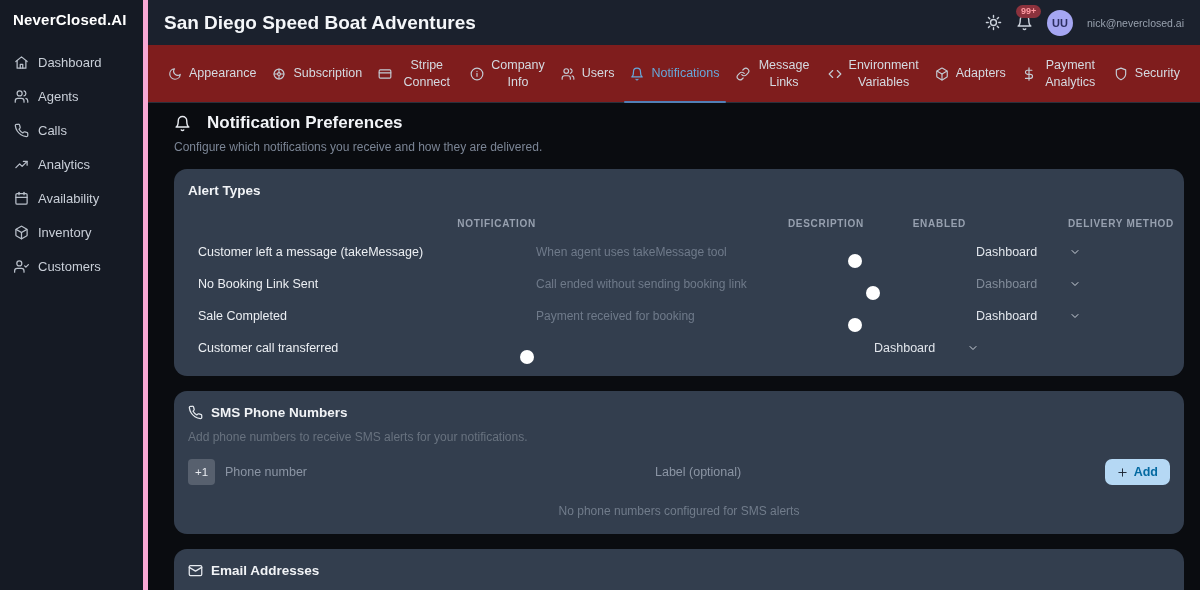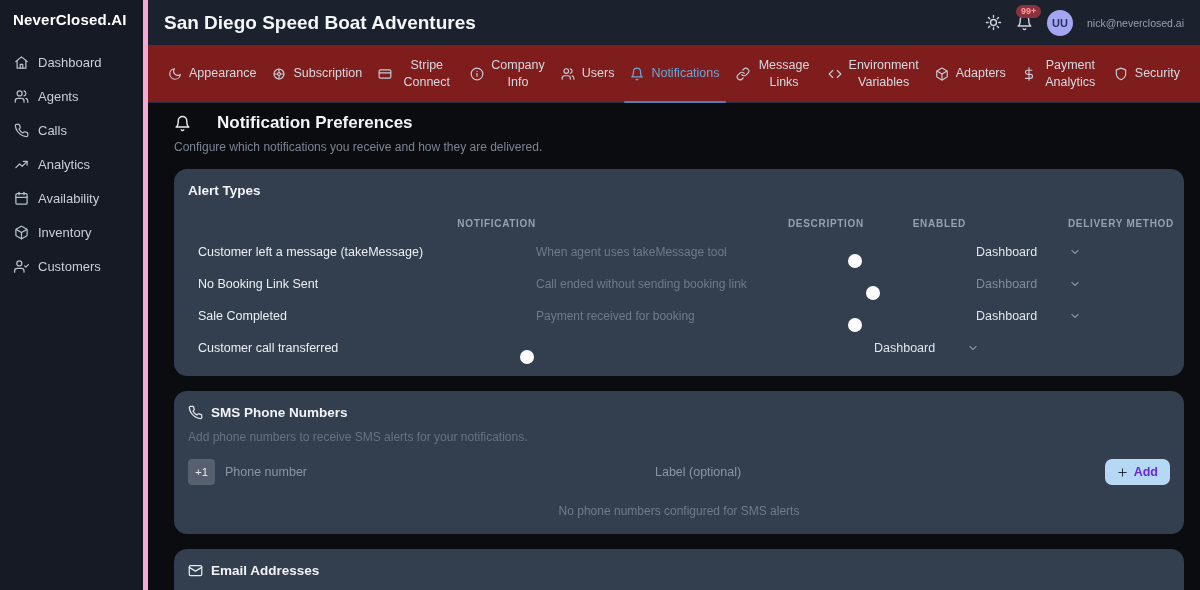--- a/index.html
+++ b/index.html
@@ -37,21 +37,21 @@
   .tabbar { height:58px; flex-shrink:0; background:#7f1d1d; border-bottom:1px solid #2a303b; display:flex; align-items:center; justify-content:space-between; padding:0 18px;gap:12px; }
   .tab { position:relative; height:100%; display:flex; align-items:center; gap:7px; font-size:12.5px; color:#d5dae1; cursor:pointer; padding:0 2px; }
   .tab .icn { width:14px; height:14px; color:#c4cbd4; }
   .tab .lbl { line-height:1.3; text-align:center; max-width:82px; }
   .tab.active { color:#67a7da; }
   .tab.active .icn { color:#67a7da; }
   .tab.active::after { content:""; position:absolute; left:-4px; right:-4px; bottom:-1px; height:2px; background:#527fb5; border-radius:1px; }
 
   
   .content { flex:1; min-height:0; padding:10px 16px 0 26px; overflow:hidden; }
-  .section-title { display:flex; align-items:center; gap:26px; font-size:17px; font-weight:bold; color:#f2f4f7; }
+  .section-title { display:flex; align-items:center; gap:16px; font-size:17px; font-weight:bold; color:#f2f4f7; }
   .section-title .icn { width:17px; height:17px; color:#e8ebf0; }
   .section-sub { font-size:12px; color:#7b8595; margin:7px 0 0 0; }
 
   .card { background:#333e4e; border-radius:13px; margin-top:15px; }
 
   
   .card-head { font-size:13.5px; font-weight:bold; color:#f1f3f6; padding:14px 14px 4px; display:flex; align-items:center; gap:8px; }
   .card-head .icn { width:15px; height:15px; color:#e6eaef; }
   .tbl { padding:0 10px 12px 24px; }
   .tbl-row { display:grid; grid-template-columns:338px 328px 102px 1fr; align-items:center; min-height:32px; }
@@ -68,21 +68,21 @@
   .tbl-row.dim .delivery { color:#828c9a; }
 
   
   .card-body { padding:0 14px 16px; }
   .phone-row { display:flex; align-items:center; gap:10px; margin-top:15px; }
   .cc-box { width:27px; height:26px; background:#57606e; border-radius:4px; color:#e9ecf1; font-size:11.5px; display:flex; align-items:center; justify-content:center; }
   .txt-input { background:transparent; border:none; outline:none; height:26px; font-size:12.5px; color:#dfe4ea; font-family:"Liberation Sans", sans-serif; }
   .txt-input::placeholder { color:#8b95a4; }
   .phone-input { flex:0 0 420px; }
   .label-input { flex:1; }
-  .add-btn { display:flex; align-items:center; gap:6px; background:#b5d8f4; color:#6d28d9; border:none; border-radius:7px; font-size:12.5px; font-weight:bold; padding:6px 12px; cursor:pointer; font-family:"Liberation Sans", sans-serif; }
+  .add-btn { display:flex; align-items:center; gap:6px; background:#b5d8f4; color:#0369a1; border:none; border-radius:7px; font-size:12.5px; font-weight:bold; padding:6px 12px; cursor:pointer; font-family:"Liberation Sans", sans-serif; }
   .add-btn .icn { width:11px; height:11px; color:#17202e; }
   .empty-text { text-align:center; font-size:12px; color:#717c8b; margin-top:19px; }
 
   .sub-in-card { font-size:12px; color:#68727f; margin-top:6px; }
 </style>
 </head>
 <body>
 
 <aside class="sidebar">
   <div class="brand">NeverClosed.AI</div>

